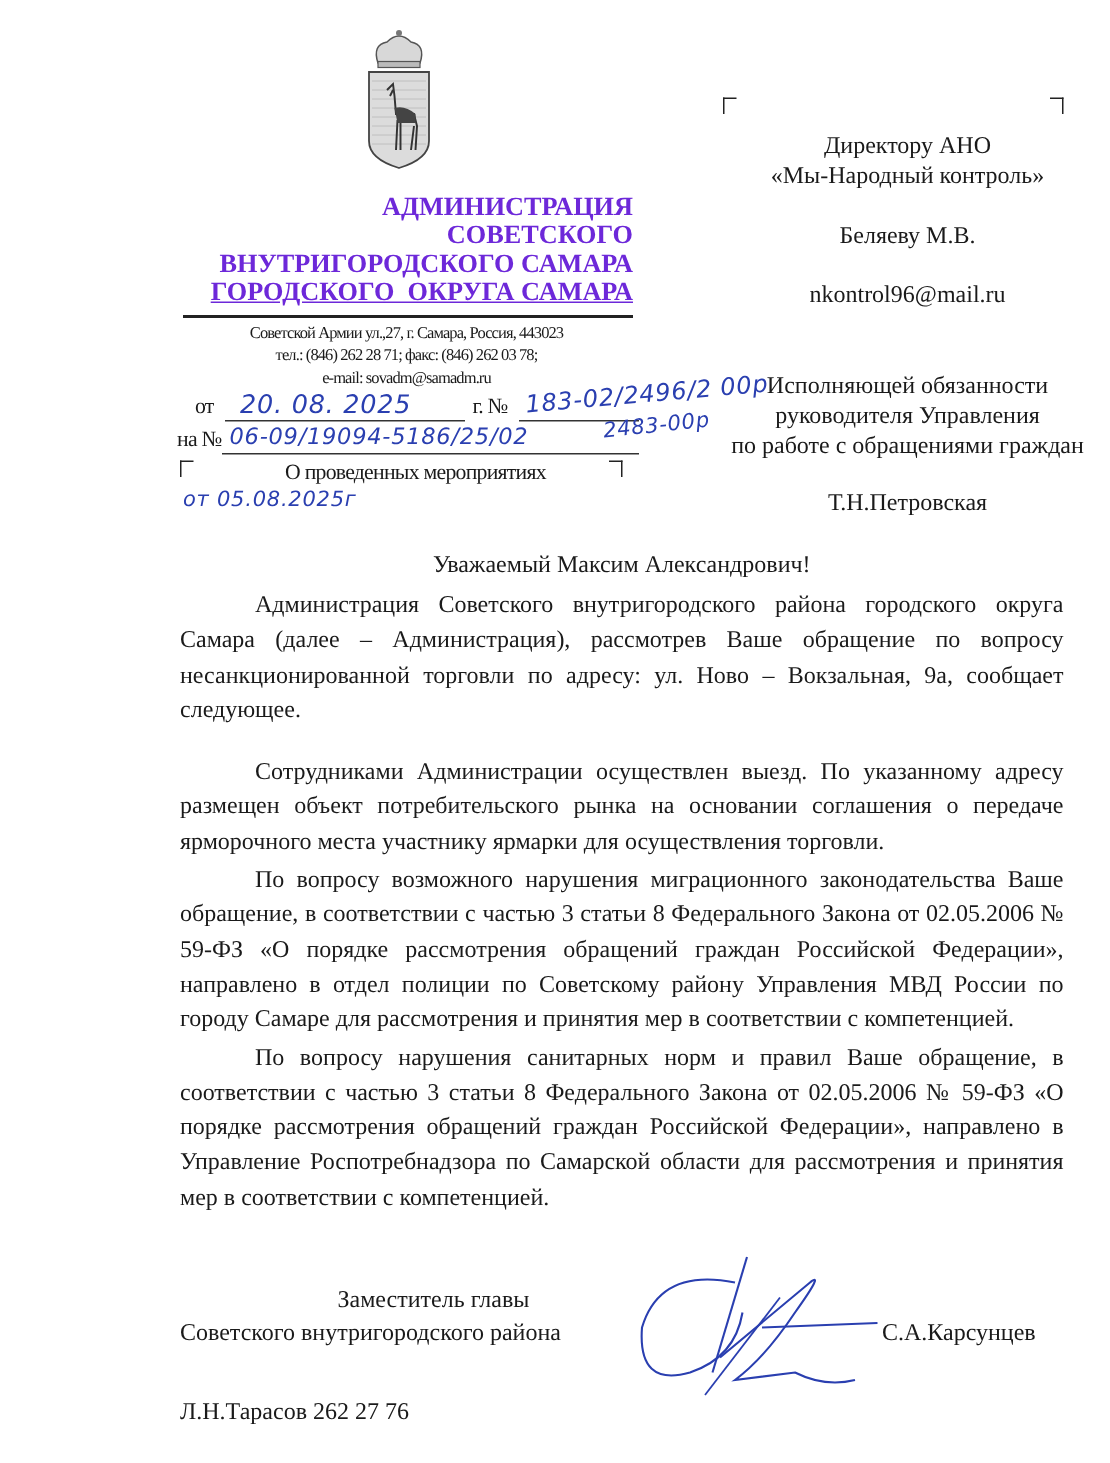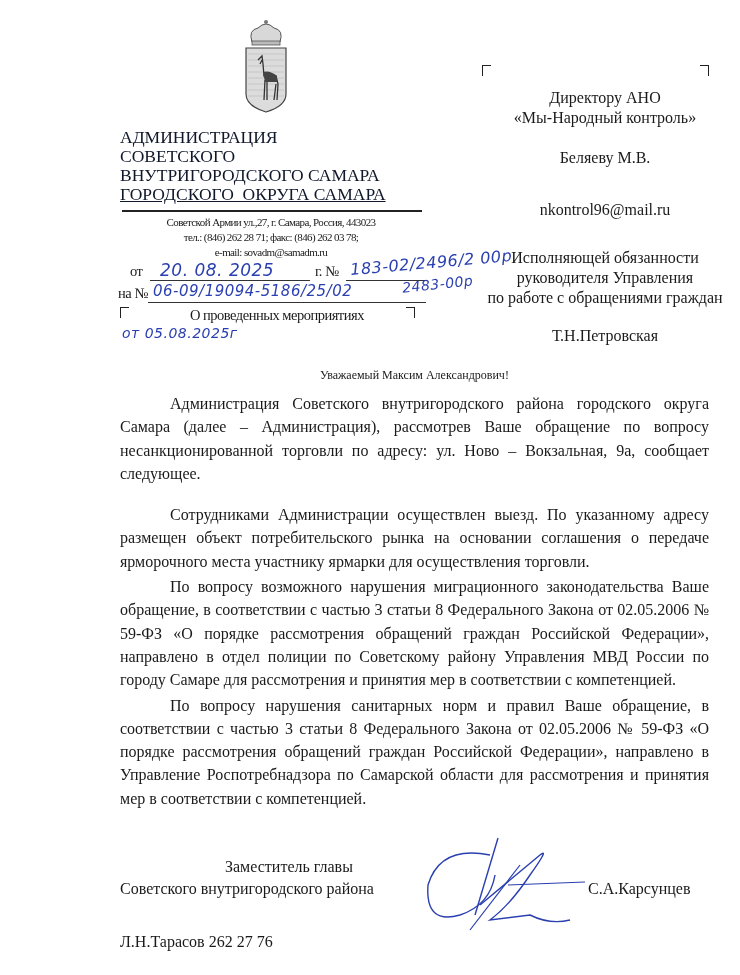--- a/index.html
+++ b/index.html
@@ -1,36 +1,36 @@
 <!DOCTYPE html>
 <html><head>
 <meta charset="utf-8">
 <style>
   html, body { margin: 0; padding: 0; background: #ffffff; }
   body { width: 740px; height: 975px; position: relative; overflow: hidden;
          font-family: "Liberation Serif", serif; color: #1a1a1a; }
   .abs { position: absolute; }
   .crest { left: 238px; top: 14px; width: 56px; height: 100px; }
-  .org { left: 120px; top: 128px; width: 302px; text-align: left;
-         font-weight: normal; font-size: 17.5px; line-height: 19px; color: #0f172a; }
+  .org { left: 120px; top: 128px; width: 302px; text-align: right;
+         font-weight: bold; font-size: 17.5px; line-height: 19px; color: #6d28d9; }
   .org .u { text-decoration: underline; }
   .org-rule { left: 122px; top: 210px; width: 300px; height: 2px; background: #222; }
   .addr { left: 112px; top: 215px; width: 318px; text-align: center;
           font-size: 11px; line-height: 15px; letter-spacing: -0.6px; }
   .fieldrow { font-size: 14.5px; letter-spacing: -0.5px; }
   .line { height: 1px; background: #333; }
   .hand { font-family: "DejaVu Sans", sans-serif; font-style: italic; color: #2a3fb0;
           letter-spacing: 0.5px; white-space: nowrap; }
   .corner { width: 8px; height: 10px; border-color: #222; border-style: solid; }
   .cl { border-width: 1px 0 0 1px; }
   .cr { border-width: 1px 1px 0 0; }
   .recipient { left: 470px; width: 270px; text-align: center; font-size: 16px; line-height: 20px; }
   .body-text { left: 120px; width: 589px; font-size: 16px; line-height: 23.3px; text-align: justify; }
   .body-text p { margin: 0; text-indent: 50px; }
-  .greet { left: 120px; width: 589px; top: 368px; text-align: center; font-size: 12px; }
+  .greet { left: 120px; width: 589px; top: 368px; text-align: center; font-size: 16px; }
   .sig { font-size: 16px; line-height: 20px; }
 </style>
 </head>
 <body>
 
 <div class="abs crest">
   <svg width="56" height="100" viewBox="0 0 56 100">
     <path d="M14 28 Q10 16 20 14 Q28 6 36 14 Q46 16 42 28 Z" fill="#d8d8d8" stroke="#555" stroke-width="1"></path>
     <rect x="14" y="27" width="28" height="4" fill="#bbb" stroke="#555" stroke-width="0.8"></rect>
     <circle cx="28" cy="8" r="2" fill="#777"></circle>
@@ -81,21 +81,21 @@
 <div class="abs fieldrow" style="left:190px; top:307px;">О проведенных мероприятиях</div>
 <div class="abs hand" style="left:122px; top:325px; font-size:14px;">от 05.08.2025г</div>
 
 <div class="abs corner cl" style="left:482px; top:65px;"></div>
 <div class="abs corner cr" style="left:700px; top:65px;"></div>
 <div class="abs recipient" style="top:88px;">
   <div>Директору АНО</div>
   <div>«Мы-Народный контроль»</div>
 </div>
 <div class="abs recipient" style="top:148px;">Беляеву М.В.</div>
-<div class="abs recipient" style="top:200px;">nkontrol96@mail.ru</div>
+<div class="abs recipient" style="top:187px;">nkontrol96@mail.ru</div>
 <div class="abs recipient" style="top:248px; left:470px;">
   <div>Исполняющей обязанности</div>
   <div>руководителя Управления</div>
   <div>по работе с обращениями граждан</div>
 </div>
 <div class="abs recipient" style="top:326px;">Т.Н.Петровская</div>
 
 <div class="abs greet">Уважаемый Максим Александрович!</div>
 
 <div class="abs body-text" style="top:392px;">

